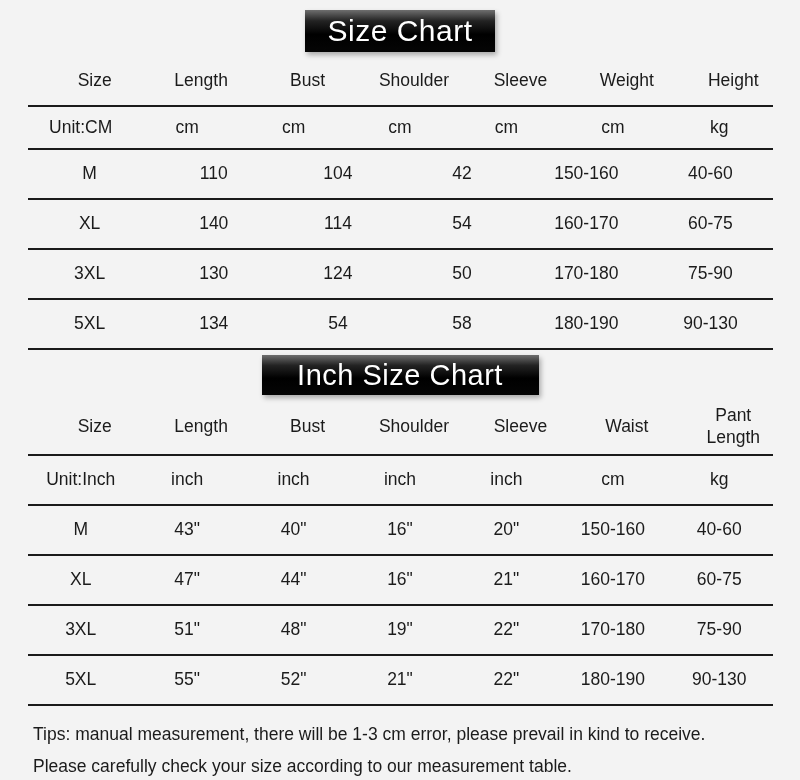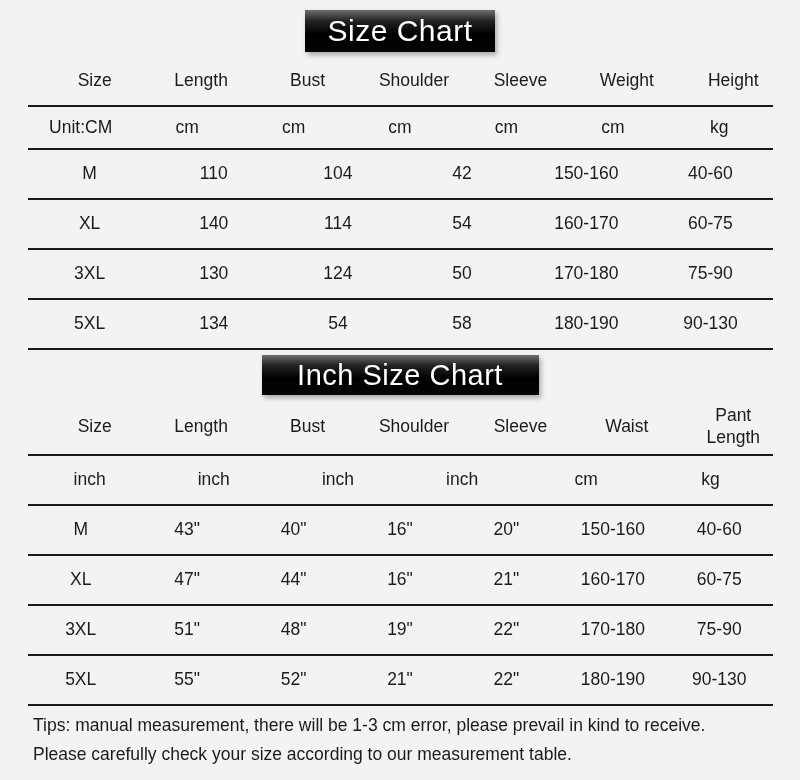--- a/index.html
+++ b/index.html
@@ -40,21 +40,21 @@
   }
   .trow.hdr .tcell span { display: inline-block; max-width: 88px; margin-left: 28px; }
   .t-cm .trow.hdr   { height: 51px; }
   .t-cm .trow.unit  { height: 43px; }
   .t-cm .trow.data  { height: 50px; }
   .t-inch { margin-top: 3px; }
   .t-inch .trow.hdr  { height: 57px; }
   .t-inch .trow.unit { height: 50px; }
   .t-inch .trow.data { height: 50px; }
   .tips { padding: 6px 20px 0 33px; font-size: 17.5px; }
-  .tips p { margin: 3px 0 9px 0; line-height: 20px; }
+  .tips p { margin: 12px 0 9px 0; line-height: 20px; }
 </style>
 </head>
 <body>
 
 <div class="page">
 
   <div class="banner banner-cm">
     <span>Size Chart</span>
   </div>
 
@@ -209,20 +209,23 @@
           <span>Sleeve</span>
         </div>
         <div class="tcell">
           <span>Waist</span>
         </div>
         <div class="tcell">
           <span>Pant Length</span>
         </div>
       </div>
       <div class="trow unit">
+        <div class="tcell">
+          <span>Unit:Inch</span>
+        </div>
         <div class="tcell">
           <span>inch</span>
         </div>
         <div class="tcell">
           <span>inch</span>
         </div>
         <div class="tcell">
           <span>inch</span>
         </div>
         <div class="tcell">

